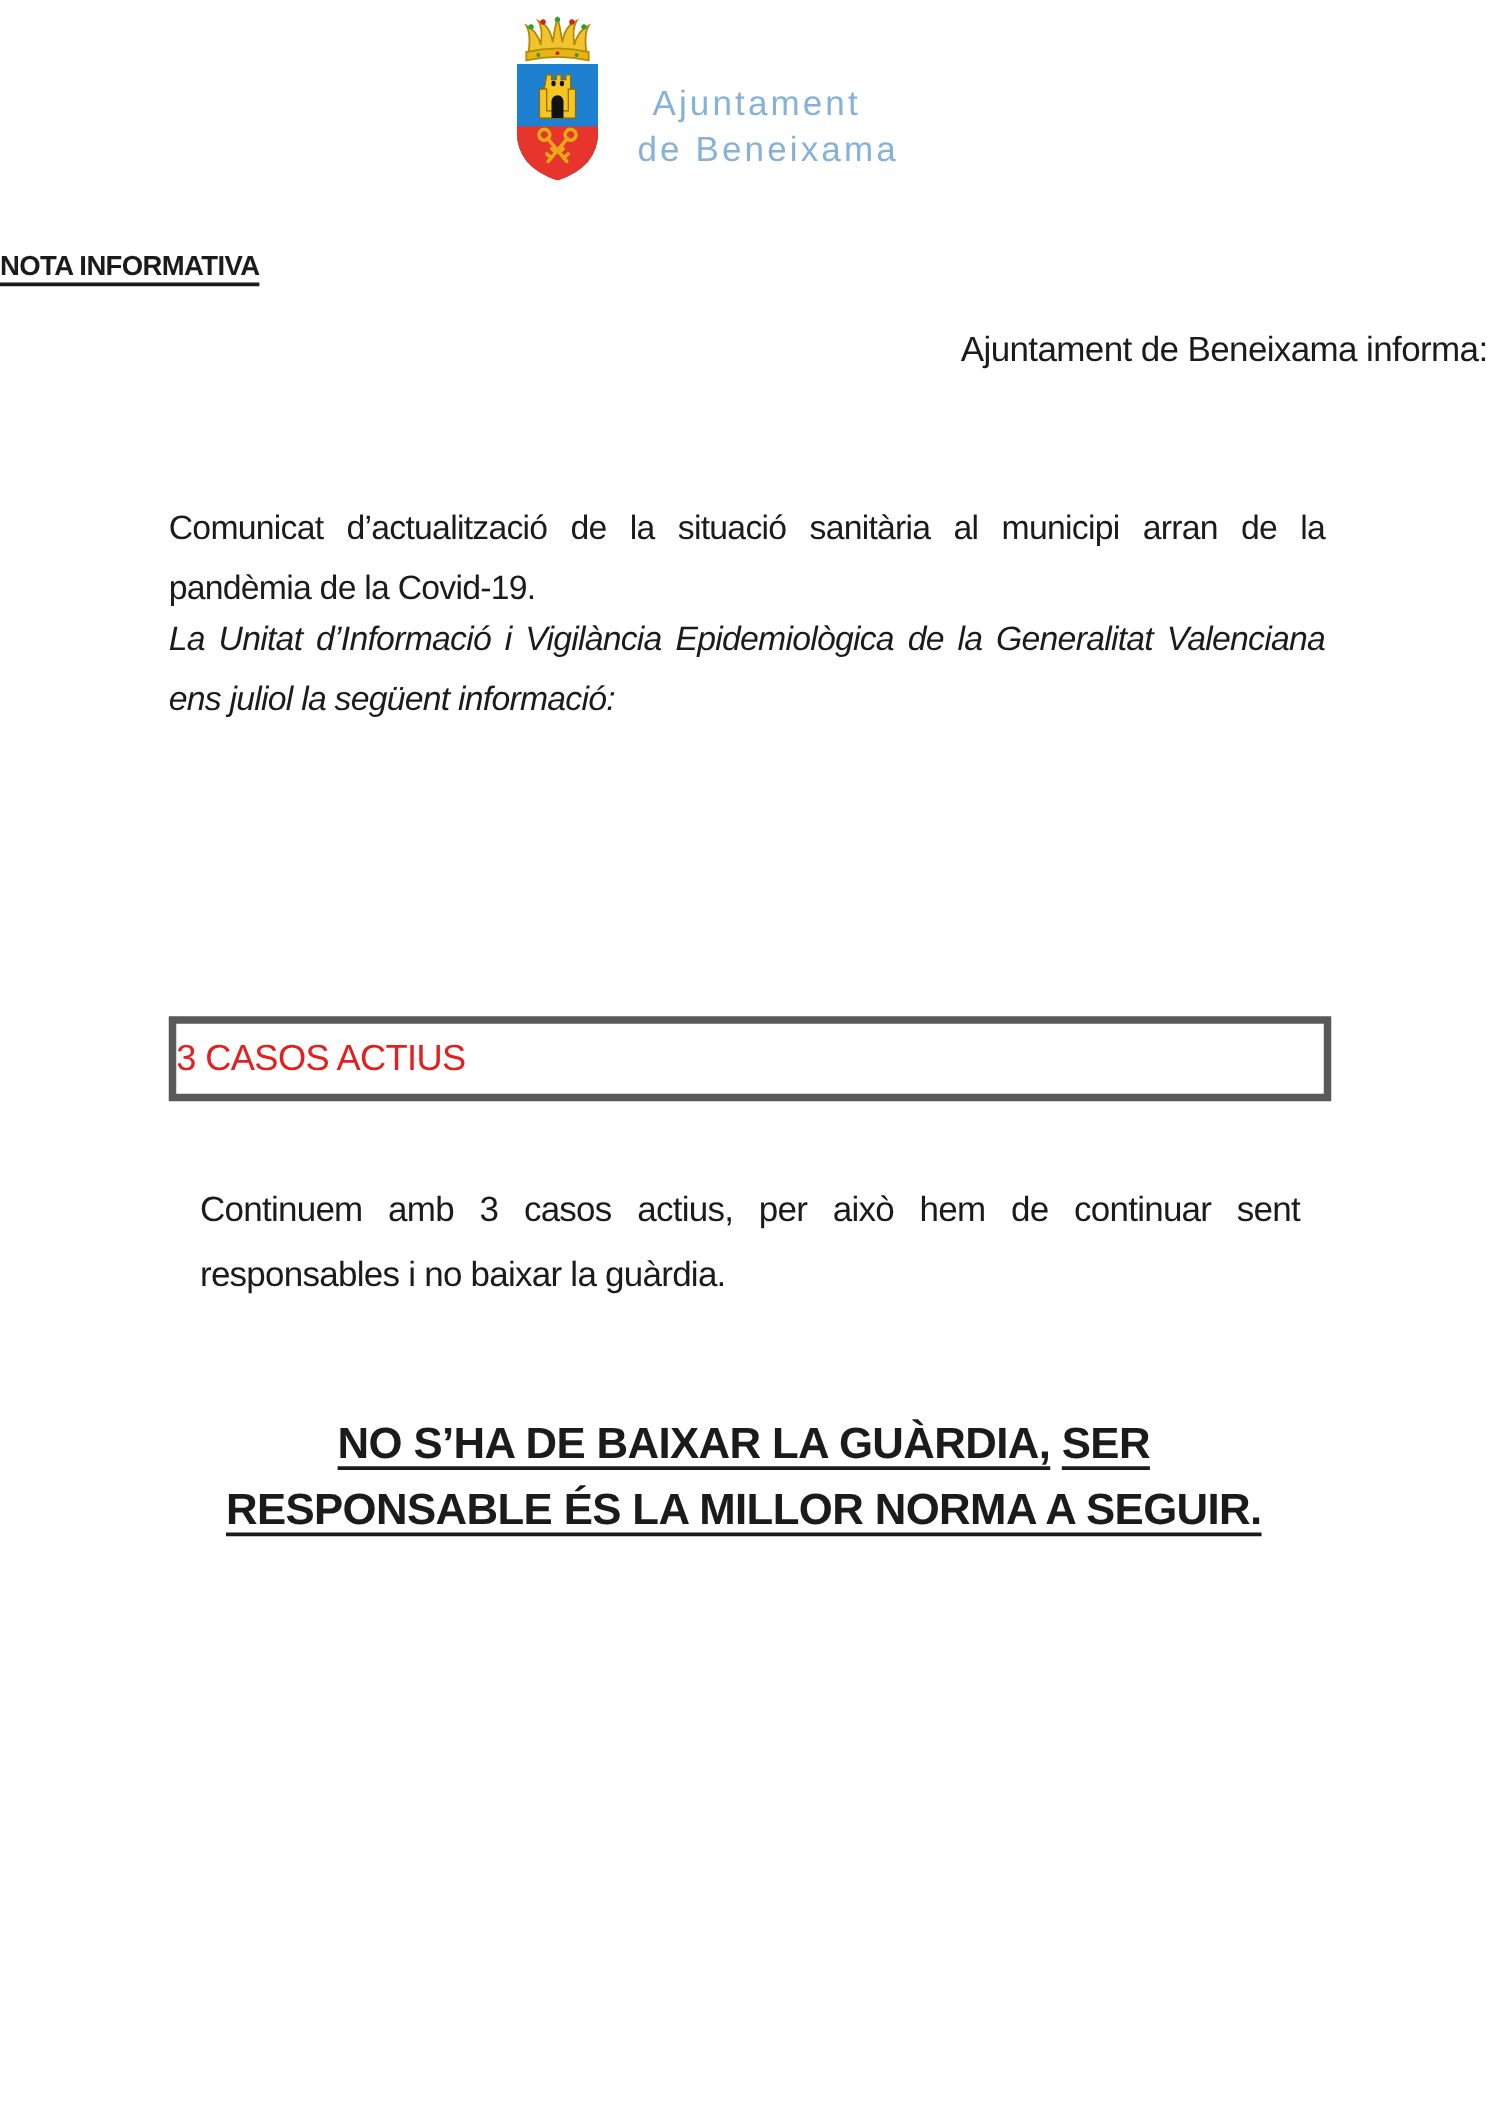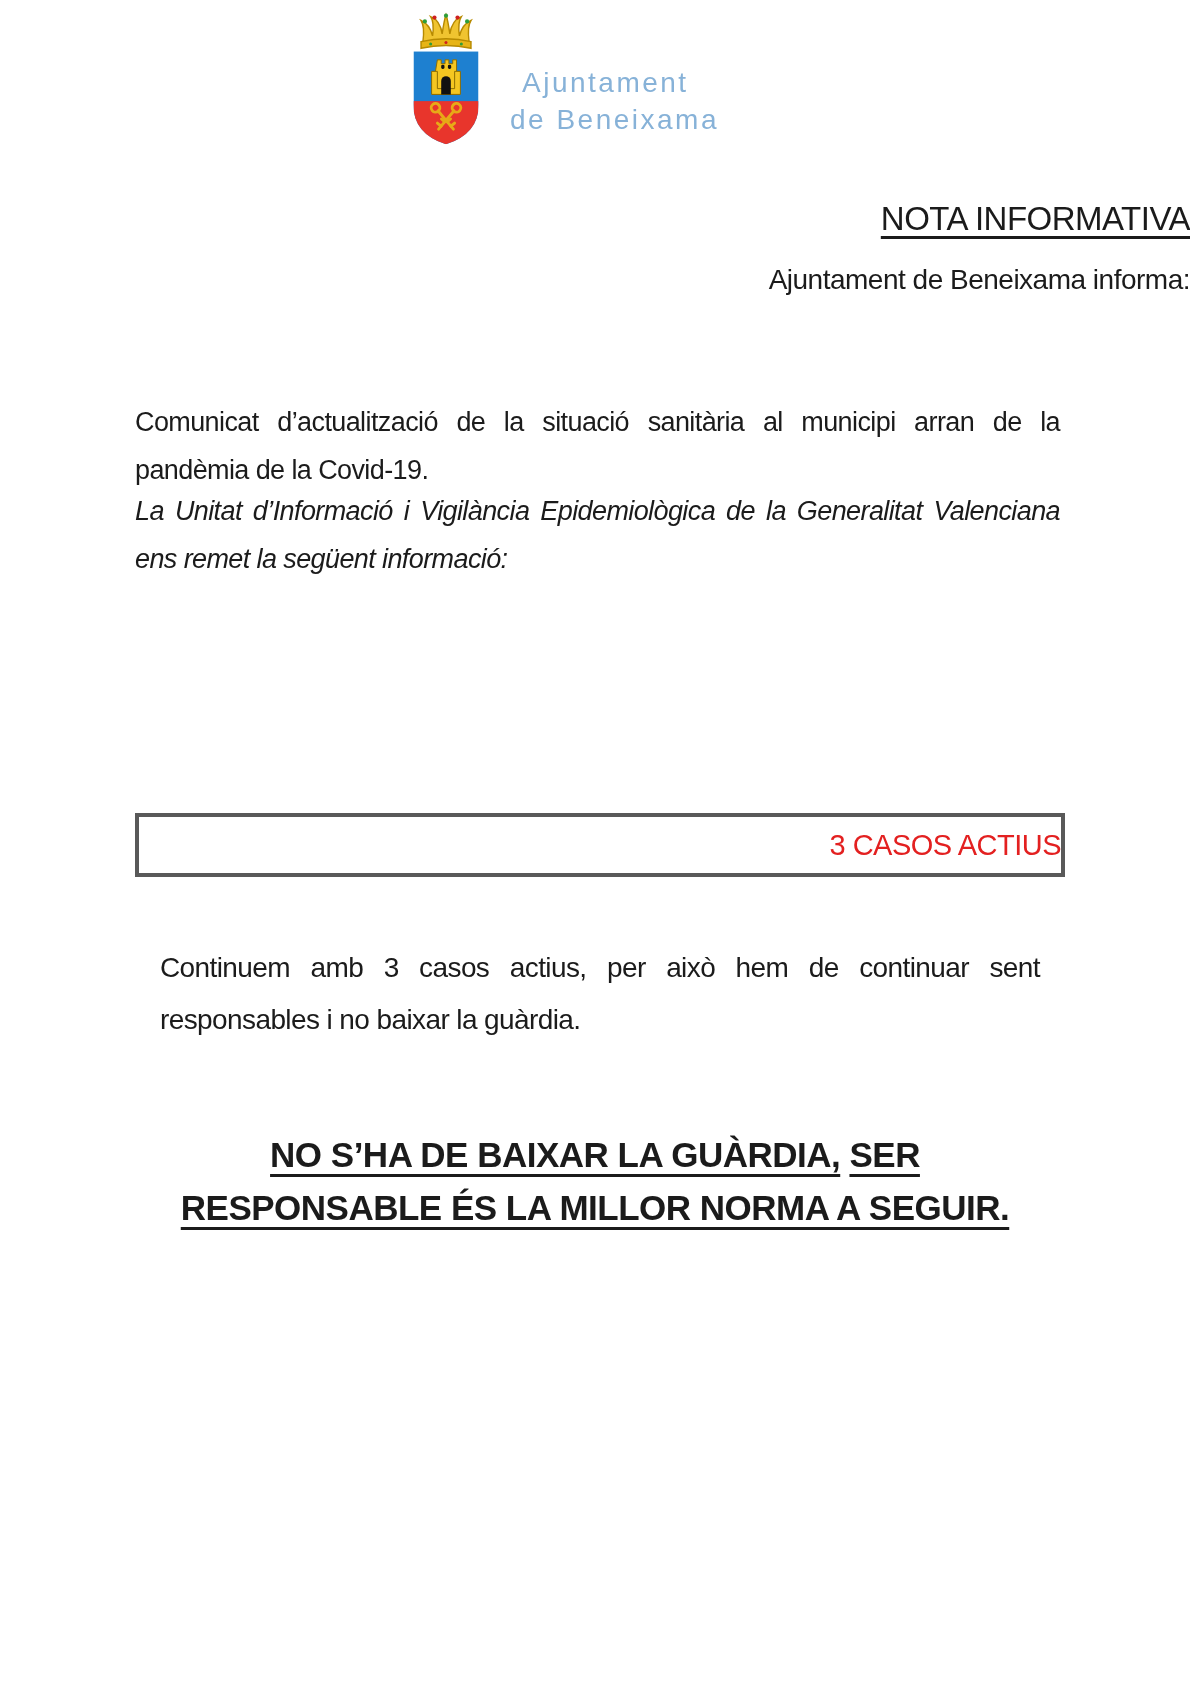--- a/index.html
+++ b/index.html
@@ -20,21 +20,21 @@
   .coat-of-arms{width:96px;height:136px;display:block;}
   .logo-text{
     padding-bottom:10px;
     font-size:28px;letter-spacing:2.5px;line-height:37px;
     color:#87b2d8;white-space:nowrap;
   }
   .logo-text .l1{padding-left:12px;}
   
   .doc-title{
     position:absolute;top:200px;left:0;width:100%;
-    text-align:right;font-size:33px;font-weight:normal;letter-spacing:-0.5px;
+    text-align:left;font-size:22px;font-weight:bold;letter-spacing:-0.5px;
   }
   .doc-title span{
     text-decoration:underline;text-decoration-thickness:2.5px;text-underline-offset:6px;
   }
   .doc-subtitle{
     position:absolute;top:264px;left:0;width:100%;
     text-align:right;font-size:28px;letter-spacing:-0.5px;
   }
   
   .para{
@@ -42,22 +42,22 @@
     font-size:27px;line-height:48px;letter-spacing:-0.6px;
     text-align:justify;
   }
   .p1{top:398px;}
   .p2{top:487px;font-style:italic;}
   .p3{top:590px;text-align:left;padding-left:8px;}
   .p3 .bold{font-weight:bold;}
   
   .case-box{
     position:absolute;top:813px;left:135px;right:125px;height:56px;
-    border:4px solid #b91c1c;
-    display:flex;align-items:center;justify-content:flex-end;
+    border:6px solid #b91c1c;
+    display:flex;align-items:center;justify-content:flex-start;
     background:#ffffff;
   }
   .case-box-text{
     font-size:29px;letter-spacing:-0.5px;
   }
   
   .p4{
     position:absolute;top:942px;left:160px;right:150px;
     font-size:28px;font-weight:normal;line-height:52px;letter-spacing:-0.6px;
     text-align:justify;
@@ -138,21 +138,21 @@
   </div>
 
   <div class="doc-title">
     <span>NOTA INFORMATIVA</span>
   </div>
 
   <div class="doc-subtitle">Ajuntament de Beneixama informa:</div>
 
   <div class="para p1">Comunicat d’actualització de la situació sanitària al municipi arran de la pandèmia de la Covid-19.</div>
 
-  <div class="para p2">La Unitat d’Informació i Vigilància Epidemiològica de la Generalitat Valenciana ens remet la següent informació:</div>
+  <div class="para p2">La Unitat d’Informació i Vigilància Epidemiològica de la Generalitat Valenciana ens juliol la següent informació:</div>
 
 
   <div class="case-box" style="border-color: rgb(89, 89, 89);">
     <span class="case-box-text" style="color: rgb(227, 32, 32);">3 CASOS ACTIUS</span>
   </div>
 
   <div class="p4">Continuem amb 3 casos actius, per això hem de continuar sent responsables i no baixar la guàrdia.</div>
 
   <div class="warning">
     <span>NO S’HA DE BAIXAR LA GUÀRDIA,</span>

